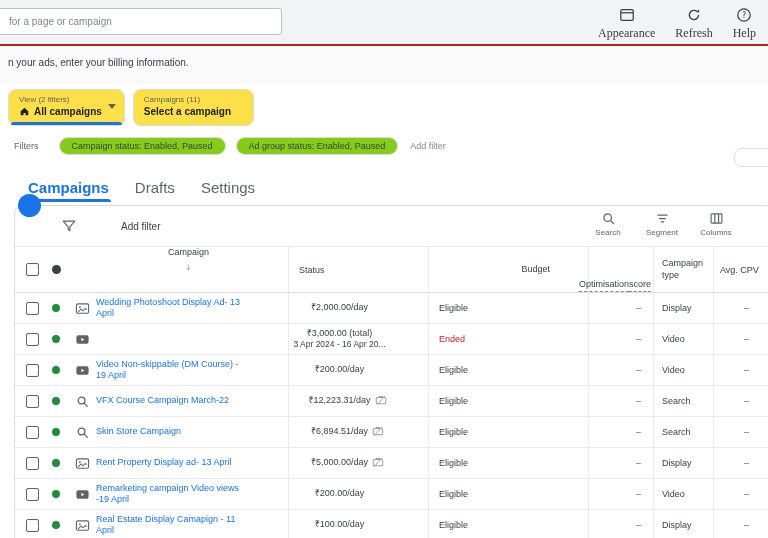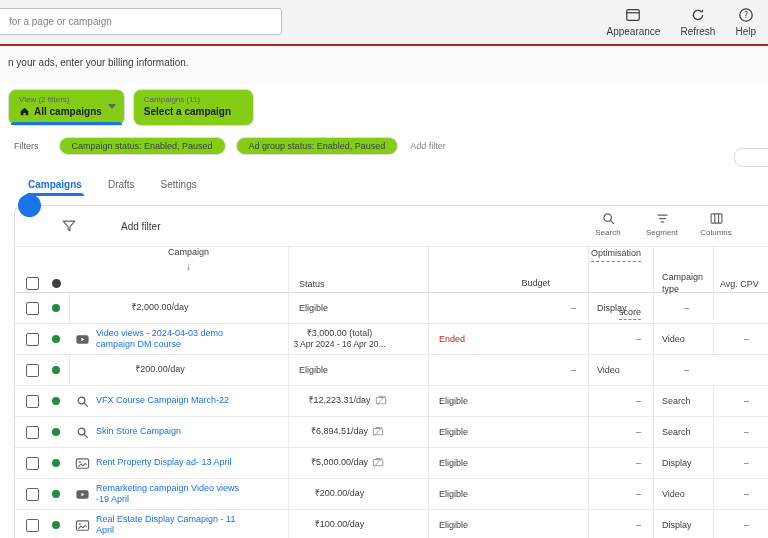--- a/index.html
+++ b/index.html
@@ -7,47 +7,47 @@
           font-family:"Liberation Sans",sans-serif;color:#3c4043;}
 
   
   .topbar{position:absolute;top:0;left:0;right:0;height:56px;background:#f1f3f4;}
   .search-input{position:absolute;left:-16px;top:8px;width:298px;height:27px;box-sizing:border-box;
           border:1px solid #bdc1c6;border-radius:3px;background:#fff;padding:0 10px 0 24px;
           font-size:10px;color:#3c4043;font-family:inherit;outline:none;}
   .search-input::placeholder{color:#80868b;}
   .topbar-actions{position:absolute;top:7px;right:12px;display:flex;gap:20px;}
   .tb-action{display:flex;flex-direction:column;align-items:center;gap:3px;cursor:pointer;}
-  .tb-action .lbl{font-size:10px;color:#3c4043;}
+  .tb-action .lbl{font-size:12px;color:#3c4043;font-family:Liberation Serif, serif;}
   .red-line{position:absolute;top:44px;left:0;right:0;height:2px;background:#b3261e;}
   .notice-strip{position:absolute;top:46px;left:0;right:0;height:38px;background:#fafafa;}
   .notice{position:absolute;top:11px;left:8px;font-size:10px;color:#3c4043;}
 
   
   .scope-bar{position:absolute;top:89px;left:8px;display:flex;gap:8px;}
   .dropdown{position:relative;box-sizing:border-box;height:37px;border:1px solid #dadce0;border-radius:8px;
-          background:#84cc16;padding:5px 22px 0 10px;cursor:pointer;}
+          background:#fde047;padding:5px 22px 0 10px;cursor:pointer;}
   .dropdown .cap{font-size:8px;color:#5f6368;white-space:nowrap;}
   .dropdown .val{margin-top:2px;font-size:10px;font-weight:700;color:#202124;display:flex;align-items:center;gap:4px;white-space:nowrap;}
   .dropdown .caret{position:absolute;right:8px;top:14px;width:0;height:0;border-left:4px solid transparent;
           border-right:4px solid transparent;border-top:5px solid #5f6368;}
   .dropdown.active::after{content:"";position:absolute;left:2px;right:2px;bottom:0;height:3px;
           border-radius:3px 3px 0 0;background:#1a73e8;}
 
   
   .filters-row{position:absolute;top:137px;left:14px;display:flex;align-items:center;gap:10px;}
   .filters-label{font-size:9px;color:#5f6368;margin-right:10px;}
   .chip{border:1px solid #dadce0;border-radius:14px;background:#84cc16;padding:3px 12px;font-size:9px;
           color:#3c4043;cursor:pointer;white-space:nowrap;}
   .add-filter-link{font-size:9px;color:#80868b;cursor:pointer;margin-left:2px;}
   .fragment-box{position:absolute;top:148px;right:-14px;width:46px;height:17px;border:1px solid #dadce0;
           border-radius:8px;background:#fff;}
 
   
-  .tabs{position:absolute;top:179px;left:28px;display:flex;gap:26px;font-size:10px;}
+  .tabs{position:absolute;top:179px;left:28px;display:flex;gap:26px;font-size:15px;}
   .tab{color:#5f6368;cursor:pointer;position:relative;padding-bottom:6px;}
   .tab.active{color:#1a73e8;font-weight:700;}
   .tab.active::after{content:"";position:absolute;left:-2px;right:-2px;bottom:0;height:3px;
           background:#1a73e8;border-radius:3px 3px 0 0;}
   .fab{position:absolute;left:18px;top:194px;width:23px;height:23px;border-radius:50%;
           background:#1a73e8;z-index:6;cursor:pointer;}
 
   
   .table-card{position:absolute;left:14px;top:205px;width:760px;height:336px;background:#fff;
           border:1px solid #dadce0;border-radius:8px 8px 0 0;box-sizing:border-box;overflow:hidden;}
@@ -74,21 +74,21 @@
   .campaign-link{color:#1a73e8;text-decoration:none;line-height:1.25;max-width:150px;cursor:pointer;}
   .sort-arrow{color:#5f6368;font-size:10px;}
   .c-budget{flex-direction:column;justify-content:center;align-items:center;padding-right:38px;line-height:1.3;}
   .thead .c-budget{flex-direction:row;justify-content:flex-end;align-items:center;}
   .budget-line{position:relative;white-space:nowrap;}
   .shared-icon{position:absolute;left:100%;top:-1px;margin-left:4px;display:flex;}
   .budget-note{font-size:8.5px;white-space:nowrap;}
   .c-status{padding-left:10px;}
   .status-ended{color:#c5221f;}
   .c-opt{justify-content:flex-end;padding-right:12px;color:#5f6368;}
-  .thead .c-opt{flex-direction:column;align-items:flex-end;justify-content:flex-start;line-height:1.5;color:#3c4043;gap:44px;}
+  .thead .c-opt{flex-direction:row;align-items:flex-end;justify-content:center;line-height:1.5;color:#3c4043;}
   .dashed-u{border-bottom:1px dashed #80868b;}
   .c-type{padding-left:8px;}
   .thead .c-type{line-height:1.3;padding-right:6px;}
   .c-cpv{justify-content:flex-end;padding-right:24px;color:#5f6368;}
   .thead .c-cpv{justify-content:flex-start;padding-left:6px;white-space:nowrap;color:#3c4043;}
   .icon-wrap{display:flex;flex:none;}
 </style>
 </head>
 <body>
 
@@ -240,20 +240,30 @@
     </div>
 
     <div id="table-body">
         <div class="trow">
     <div class="cell c-check">
             <span class="checkbox"></span>
           </div>
     <div class="cell c-dot">
             <span class="dot"></span>
           </div>
+    <div class="cell c-campaign">
+      <span class="icon-wrap type-icon">
+              <svg width="15" height="15" viewBox="0 0 16 16">
+                <rect x="1.5" y="3" width="13" height="10" rx="1.5" fill="none" stroke="#5f6368" stroke-width="1.2"></rect>
+                <circle cx="5.2" cy="6.5" r="1" fill="#5f6368"></circle>
+                <path d="M3.5 11.5l3-3 2 2 2.5-2.5 1.5 1.5" fill="none" stroke="#5f6368" stroke-width="1.1"></path>
+              </svg>
+            </span>
+      <a class="campaign-link">Wedding Photoshoot Display Ad- 13 April</a>
+    </div>
     <div class="cell c-budget vr">
       <div class="budget-line">
         <span class="budget-text">₹2,000.00/day</span>
         
       </div>
 
     </div>
     <div class="cell c-status vr">
             <span class="status-text">Eligible</span>
           </div>
@@ -274,21 +284,20 @@
     <div class="cell c-dot">
             <span class="dot"></span>
           </div>
     <div class="cell c-campaign">
       <span class="icon-wrap type-icon">
               <svg width="15" height="15" viewBox="0 0 16 16">
                 <rect x="1.5" y="3.5" width="13" height="9" rx="2" fill="#5f6368"></rect>
                 <path d="M6.8 6.2v3.6L10 8z" fill="#fff"></path>
               </svg>
             </span>
-      <a class="campaign-link">Video views - 2024-04-03 demo campaign DM course</a>
     </div>
     <div class="cell c-budget vr">
       <div class="budget-line">
         <span class="budget-text">₹3,000.00 (total)</span>
         
       </div>
       <div class="budget-note">3 Apr 2024 - 16 Apr 20...</div>
     </div>
     <div class="cell c-status vr">
             <span class="status-text status-ended">Ended</span>
@@ -303,20 +312,29 @@
             <span class="cpv-text">–</span>
           </div>
   </div>
         <div class="trow">
     <div class="cell c-check">
             <span class="checkbox"></span>
           </div>
     <div class="cell c-dot">
             <span class="dot"></span>
           </div>
+    <div class="cell c-campaign">
+      <span class="icon-wrap type-icon">
+              <svg width="15" height="15" viewBox="0 0 16 16">
+                <rect x="1.5" y="3.5" width="13" height="9" rx="2" fill="#5f6368"></rect>
+                <path d="M6.8 6.2v3.6L10 8z" fill="#fff"></path>
+              </svg>
+            </span>
+      <a class="campaign-link">Video Non-skippable (DM Course) - 19 April</a>
+    </div>
     <div class="cell c-budget vr">
       <div class="budget-line">
         <span class="budget-text">₹200.00/day</span>
         
       </div>
 
     </div>
     <div class="cell c-status vr">
             <span class="status-text">Eligible</span>
           </div>

